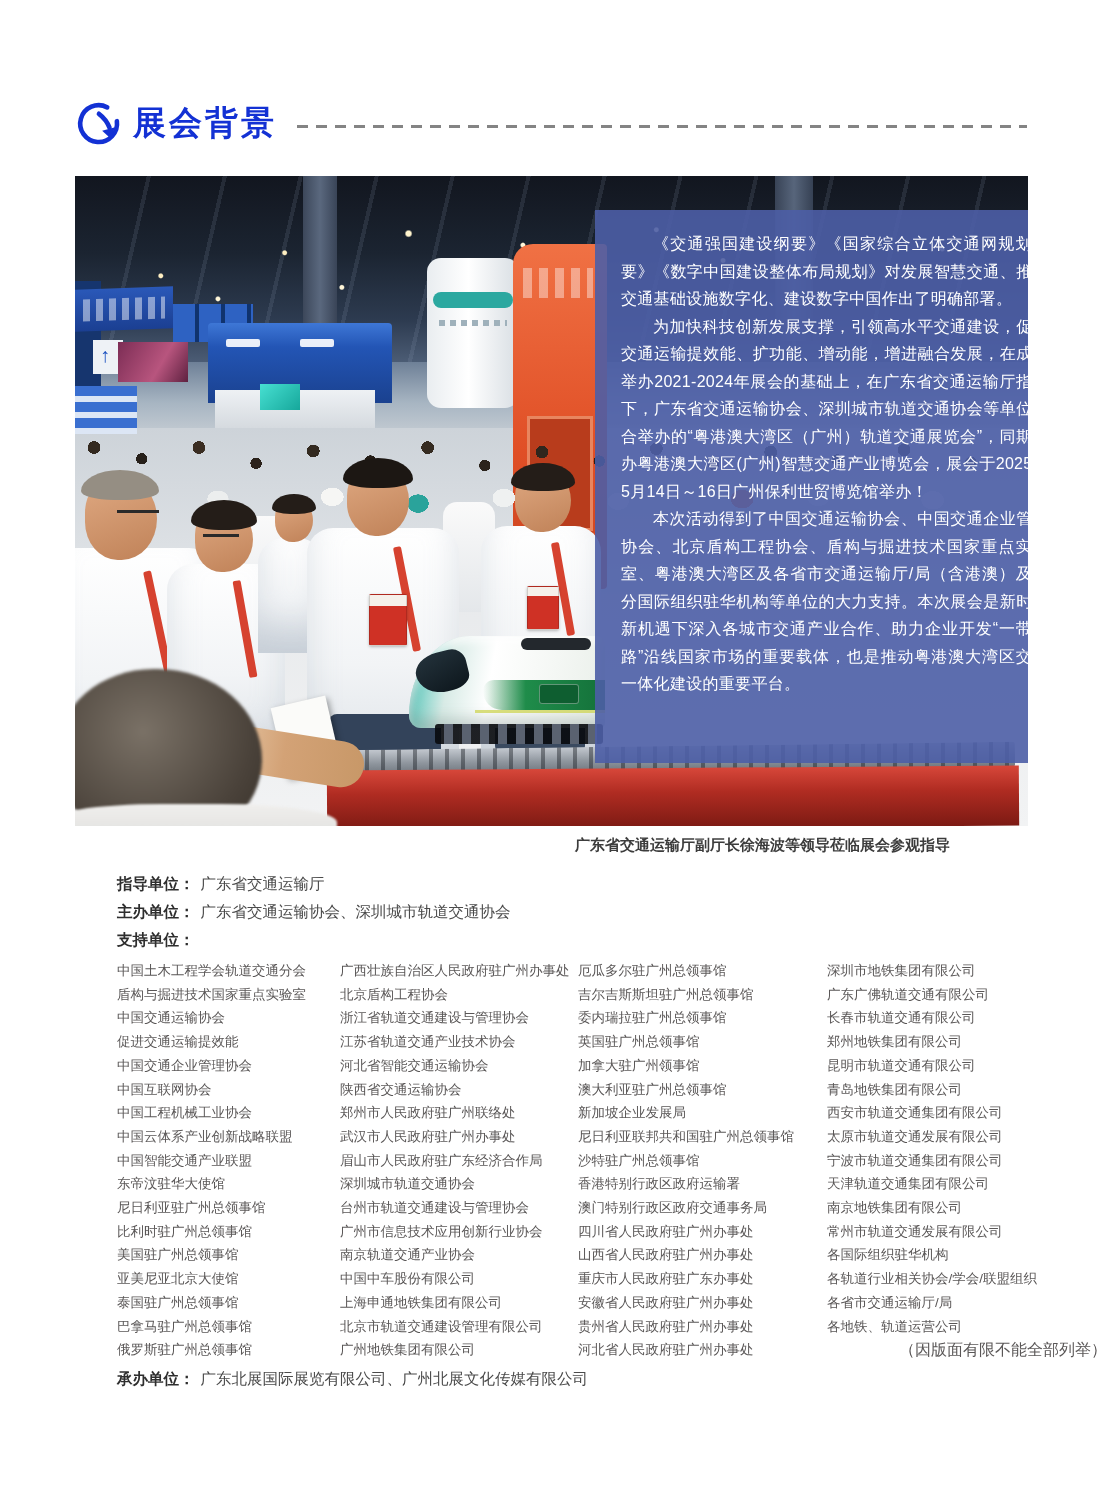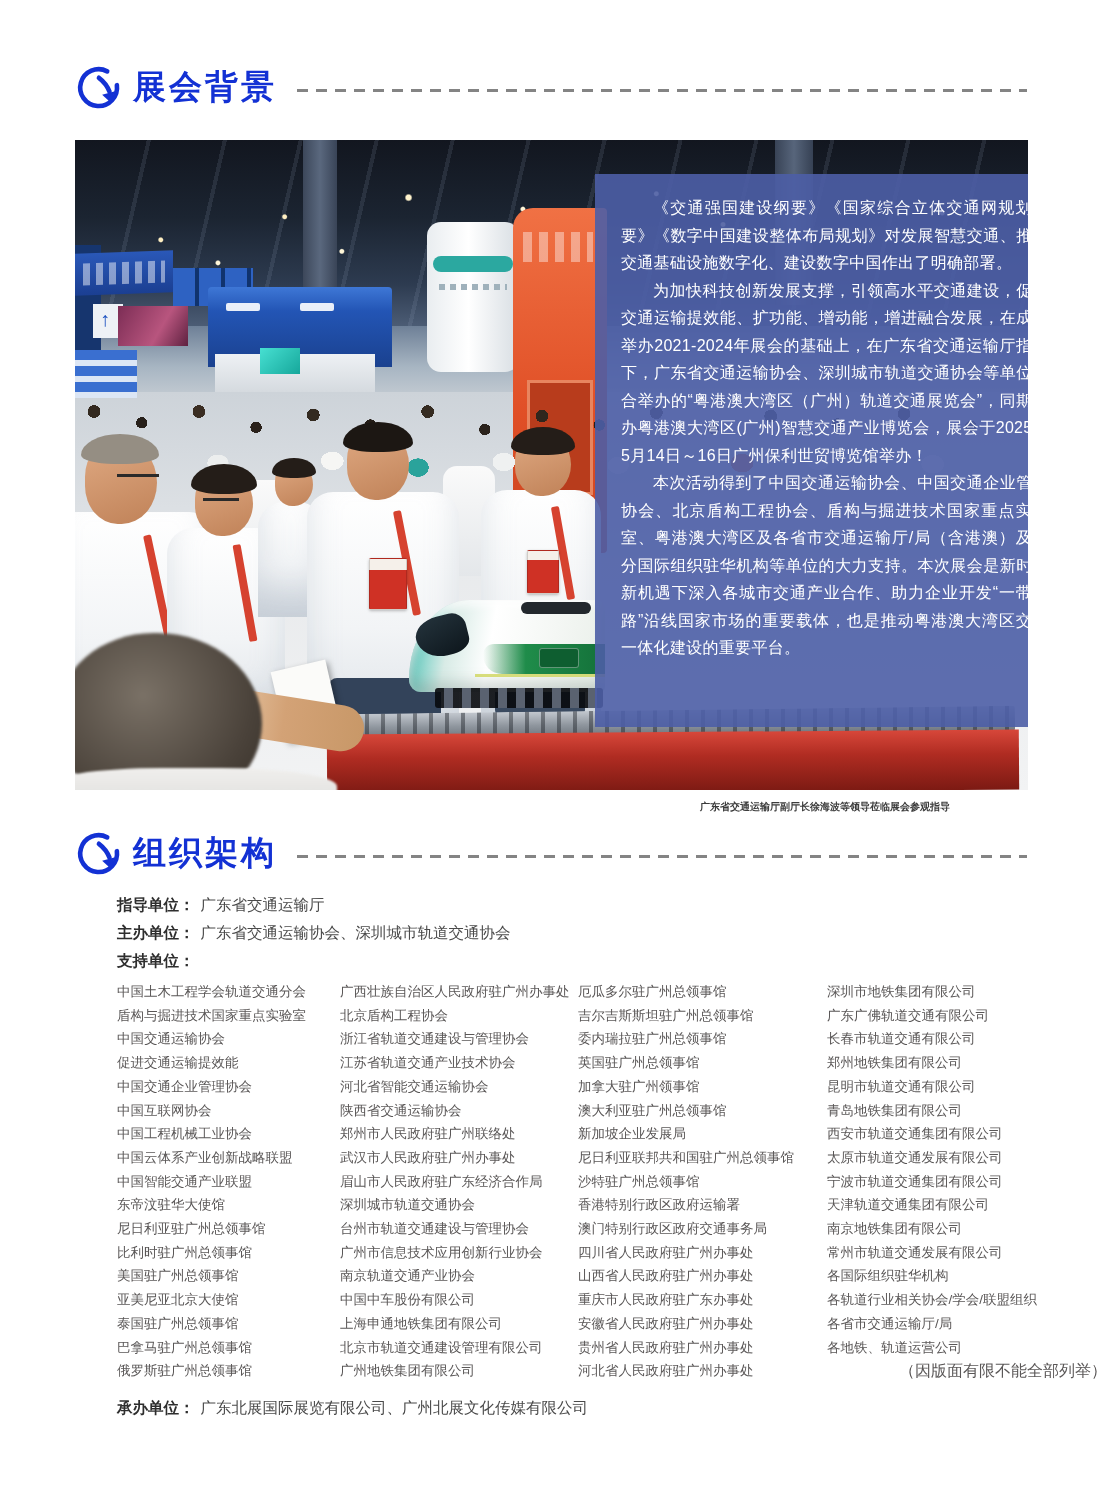--- a/index.html
+++ b/index.html
@@ -1,21 +1,21 @@
 <!DOCTYPE html>
 <html><head>
 <meta charset="utf-8">
 <style>
   html,body { margin:0; padding:0; background:#ffffff; }
   body { font-family:"Liberation Sans","DejaVu Sans",sans-serif; }
   .page { position:relative; width:1102px; height:1496px; background:#fff; margin:0 auto; overflow:hidden; }
 
   
   .section-header { display:flex; align-items:center; padding:0 75px; }
-  .sh1 { padding-top:64px; }
+  .sh1 { padding-top:100px; }
   .sh2 { padding-top:16px; }
   .sh-icon { width:46px; height:46px; flex:0 0 auto; }
   .sh-title { font-size:33px; font-weight:bold; color:#1331d4; letter-spacing:3px; margin:0 0 0 12px; white-space:nowrap; }
   .sh-dash { flex:1; height:3px; margin-left:20px; margin-top:6px;
              background:repeating-linear-gradient(90deg,#848484 0 11px,transparent 11px 19px); }
 
   
   .photo { position:relative; width:953px; height:650px; margin:30px 0 0 75px; overflow:hidden; background:#aab7c2; }
   .photo * { position:absolute; }
 
@@ -205,32 +205,32 @@
   .big-shoulder { left:-30px; top:628px; width:292px; height:46px; z-index:9;
     background:linear-gradient(#f0efed,#dcdcda); border-radius:40% 40% 0 0; filter:blur(1px); }
 
   .overlay-box { left:520px; top:34px; width:480px; min-height:553px; z-index:10;
     background:rgba(76,94,166,0.90); padding:20px 26px; box-sizing:border-box; }
   .overlay-box p { position:static; margin:0; color:#ffffff; font-size:16px; line-height:27.5px;
     text-align:justify; text-indent:2em; letter-spacing:.3px; }
 
   
   .caption { width:953px; margin:10px 0 0 75px; box-sizing:border-box; text-align:right; padding-right:78px;
-    font-size:10px; font-weight:bold; color:#3c3c3c; }
+    font-size:15px; font-weight:bold; color:#3c3c3c; }
 
   
   .org { margin:20px 40px 0 117px; }
   .org-line { font-size:15.5px; line-height:17px; margin-bottom:11px; color:#4a4a4a; }
   .org-label { font-weight:bold; color:#2e2e2e; }
   .org-value { margin-left:6px; }
   .support-grid { display:grid; grid-template-columns:223px 238px 249px 1fr; margin-top:10px; }
   .support-col { font-size:13.5px; color:#5a5757; }
   .support-col .support-item { line-height:23.7px; white-space:nowrap; }
   .support-note { font-size:16px; color:#5a5757; line-height:23.7px; padding-left:72px; white-space:nowrap; }
-  .organizer { margin-top:16px; }
+  .organizer { margin-top:8px; }
 </style>
 </head>
 <body>
 
 <div class="page">
 
   <div class="section-header sh1">
     <svg class="sh-icon" viewBox="0 0 50 50">
       <path d="M35 8 A20 20 0 1 0 45.5 23" fill="none" stroke="#1331d4" stroke-width="5" stroke-linecap="round"></path>
       <path d="M26 15 Q34 21 37.5 30" fill="none" stroke="#1331d4" stroke-width="5" stroke-linecap="round"></path>
@@ -321,29 +321,20 @@
 
     <div class="overlay-box">
         <p>《交通强国建设纲要》《国家综合立体交通网规划纲要》《数字中国建设整体布局规划》对发展智慧交通、推进交通基础设施数字化、建设数字中国作出了明确部署。</p>
         <p>为加快科技创新发展支撑，引领高水平交通建设，促进交通运输提效能、扩功能、增动能，增进融合发展，在成功举办2021-2024年展会的基础上，在广东省交通运输厅指导下，广东省交通运输协会、深圳城市轨道交通协会等单位联合举办的“粤港澳大湾区（广州）轨道交通展览会”，同期举办粤港澳大湾区(广州)智慧交通产业博览会，展会于2025年5月14日～16日广州保利世贸博览馆举办！</p>
         <p>本次活动得到了中国交通运输协会、中国交通企业管理协会、北京盾构工程协会、盾构与掘进技术国家重点实验室、粤港澳大湾区及各省市交通运输厅/局（含港澳）及部分国际组织驻华机构等单位的大力支持。本次展会是新时期新机遇下深入各城市交通产业合作、助力企业开发“一带一路”沿线国家市场的重要载体，也是推动粤港澳大湾区交通一体化建设的重要平台。</p>
       </div>
   </div>
 
   <div class="caption">广东省交通运输厅副厅长徐海波等领导莅临展会参观指导</div>
 
-  <div class="section-header sh2">
-    <svg class="sh-icon" viewBox="0 0 50 50">
-      <path d="M35 8 A20 20 0 1 0 45.5 23" fill="none" stroke="#1331d4" stroke-width="5" stroke-linecap="round"></path>
-      <path d="M26 15 Q34 21 37.5 30" fill="none" stroke="#1331d4" stroke-width="5" stroke-linecap="round"></path>
-      <path d="M29.5 33.5 L43.5 29.5 L39 42 Z" fill="#1331d4"></path>
-    </svg>
-    <h1 class="sh-title">组织架构</h1>
-    <div class="sh-dash"></div>
-  </div>
 
   <div class="org">
     <div class="org-line">
       <span class="org-label">指导单位：</span><span class="org-value">广东省交通运输厅</span>
     </div>
     <div class="org-line">
       <span class="org-label">主办单位：</span><span class="org-value">广东省交通运输协会、深圳城市轨道交通协会</span>
     </div>
     <div class="org-line">
       <span class="org-label">支持单位：</span>

